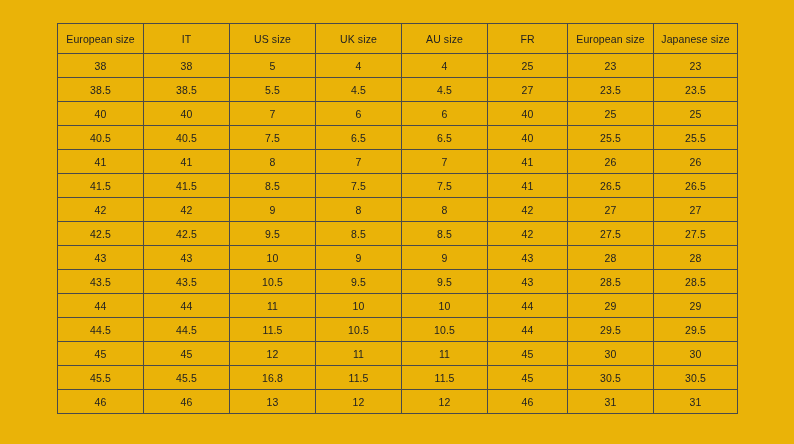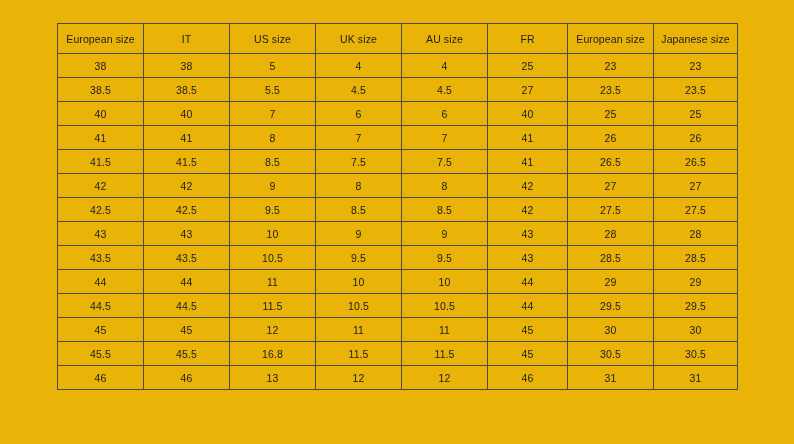--- a/index.html
+++ b/index.html
@@ -111,20 +111,30 @@
           <td>40</td>
           <td>40</td>
           <td>7</td>
           <td>6</td>
           <td>6</td>
           <td>40</td>
           <td>25</td>
           <td>25</td>
         </tr>
         <tr>
+          <td>40.5</td>
+          <td>40.5</td>
+          <td>7.5</td>
+          <td>6.5</td>
+          <td>6.5</td>
+          <td>40</td>
+          <td>25.5</td>
+          <td>25.5</td>
+        </tr>
+        <tr>
           <td>41</td>
           <td>41</td>
           <td>8</td>
           <td>7</td>
           <td>7</td>
           <td>41</td>
           <td>26</td>
           <td>26</td>
         </tr>
         <tr>

